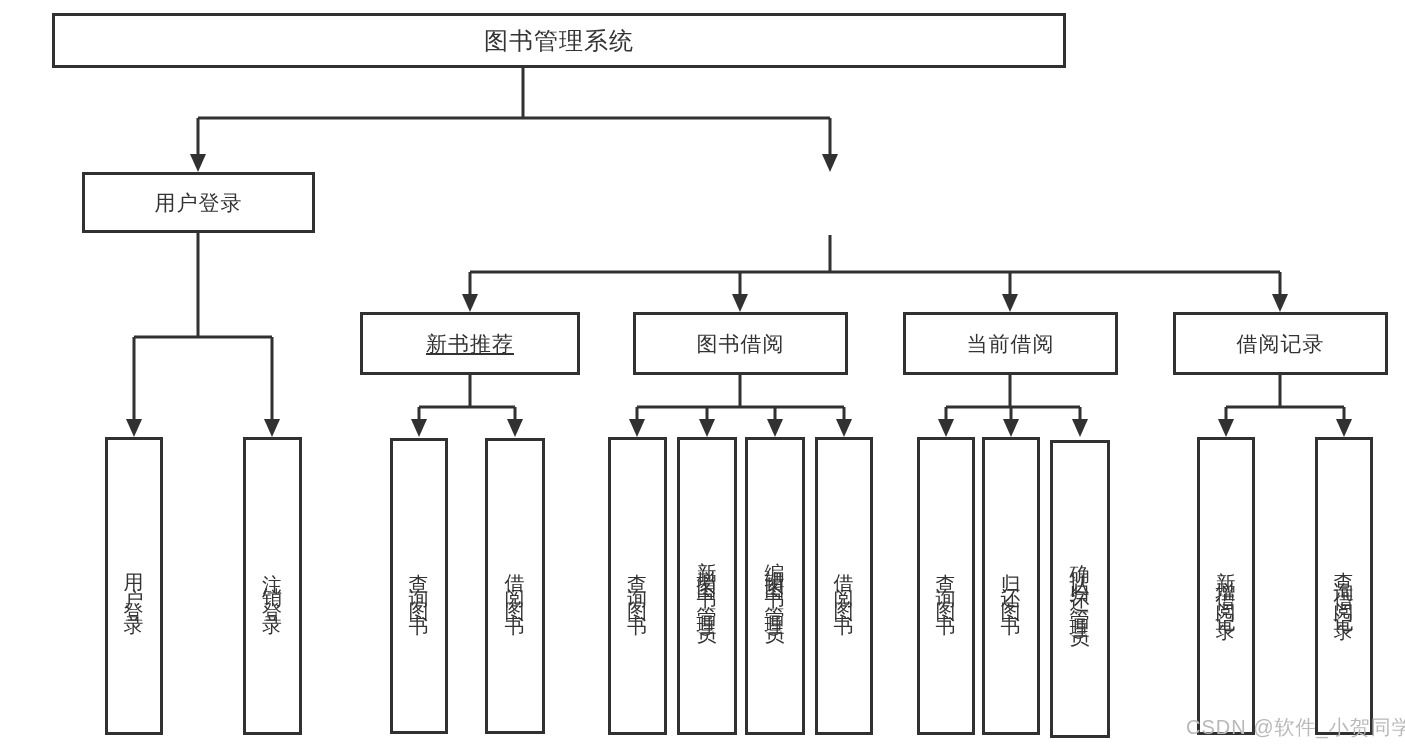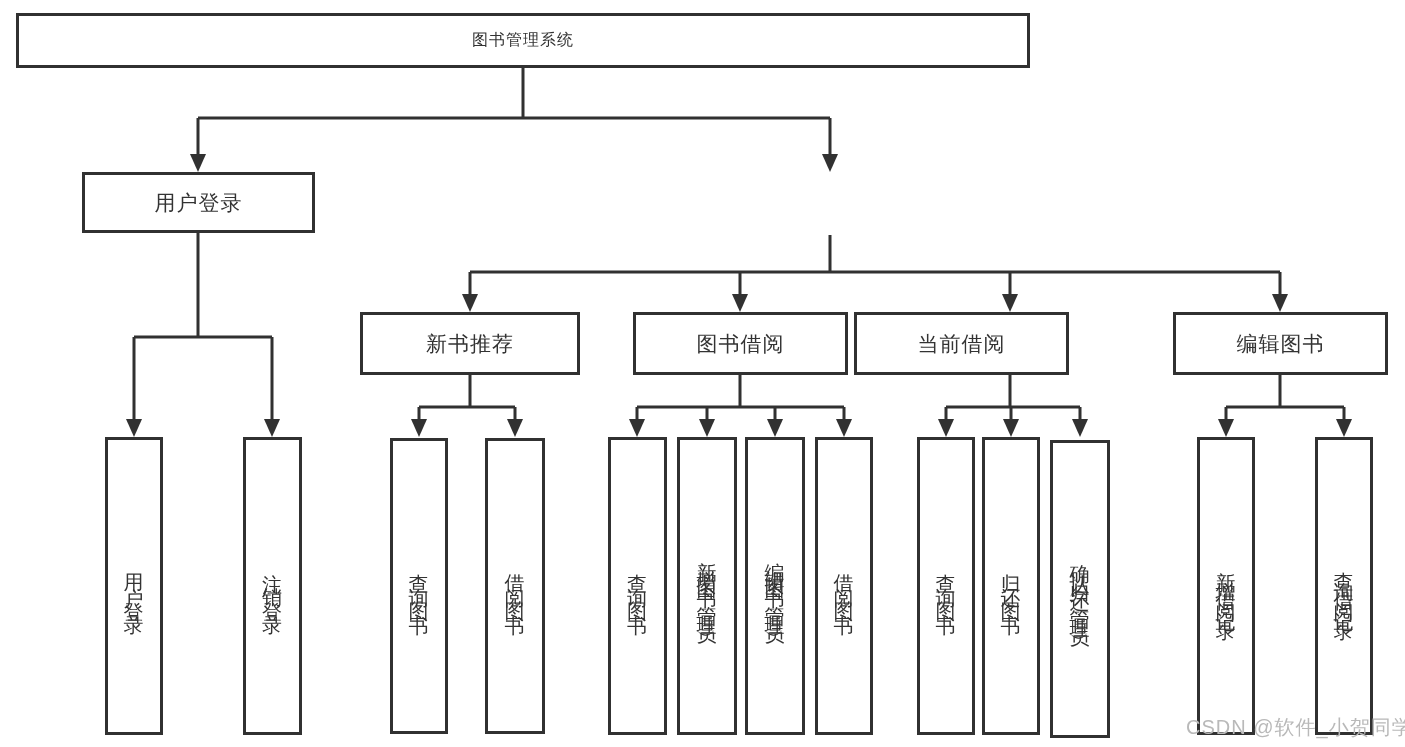--- a/index.html
+++ b/index.html
@@ -24,21 +24,21 @@
     background: #ffffff;
     border: 3px solid #313131;
     display: flex;
     align-items: center;
     justify-content: center;
     text-align: center;
     color: #333333;
     z-index: 2;
   }
   .h-node { font-size: 21px; letter-spacing: 1px; }
-  .root-node { font-size: 16px; }
+  .root-node { font-size: 24px; margin-left: 36px; }
   .v-node {
     writing-mode: vertical-rl;
     text-orientation: mixed;
     font-size: 20px;
     line-height: 1;
     z-index: 2;
   }
   .ls4 { letter-spacing: 14px; }
   .ls6 { letter-spacing: 10px; }
   .ls9 { letter-spacing: 9px; }
@@ -95,24 +95,24 @@
       <polygon points="1072,419 1088,419 1080,437"></polygon>
       <polygon points="1218,419 1234,419 1226,437"></polygon>
       <polygon points="1336,419 1352,419 1344,437"></polygon>
     </g>
   </svg>
 
   <div class="node h-node root-node" style="left:16px; top:13px; width:1014px; height:55px;">图书管理系统</div>
 
   <div class="node h-node" style="left:82px; top:172px; width:233px; height:61px;">用户登录</div>
 
-  <div class="node h-node" style="left:360px; top:312px; width:220px; height:63px;">新书推荐</div>
+  <div class="node h-node" style="left:360px; top:312px; width:220px; height:63px;text-decoration:underline;">新书推荐</div>
   <div class="node h-node" style="left:633px; top:312px; width:215px; height:63px;text-align:right;">图书借阅</div>
-  <div class="node h-node" style="left:854px; top:312px; width:215px; height:63px;">当前借阅</div>
-  <div class="node h-node" style="left:1173px; top:312px; width:215px; height:63px;">编辑图书</div>
+  <div class="node h-node" style="left:903px; top:312px; width:215px; height:63px;">当前借阅</div>
+  <div class="node h-node" style="left:1173px; top:312px; width:215px; height:63px;">借阅记录</div>
 
   <div class="node v-node ls4" style="left:105px; top:437px; width:58px; height:298px;">用户登录</div>
   <div class="node v-node ls4" style="left:243px; top:437px; width:59px; height:298px;">注销登录</div>
 
   <div class="node v-node ls4" style="left:390px; top:438px; width:58px; height:296px;">查询图书</div>
   <div class="node v-node ls4" style="left:485px; top:438px; width:60px; height:296px;">借阅图书</div>
 
   <div class="node v-node ls4" style="left:608px; top:437px; width:59px; height:298px;">查询图书</div>
   <div class="node v-node ls9" style="left:677px; top:437px; width:60px; height:298px;">新增图书（管理员）</div>
   <div class="node v-node ls9" style="left:745px; top:437px; width:60px; height:298px;">编辑图书（管理员）</div>

